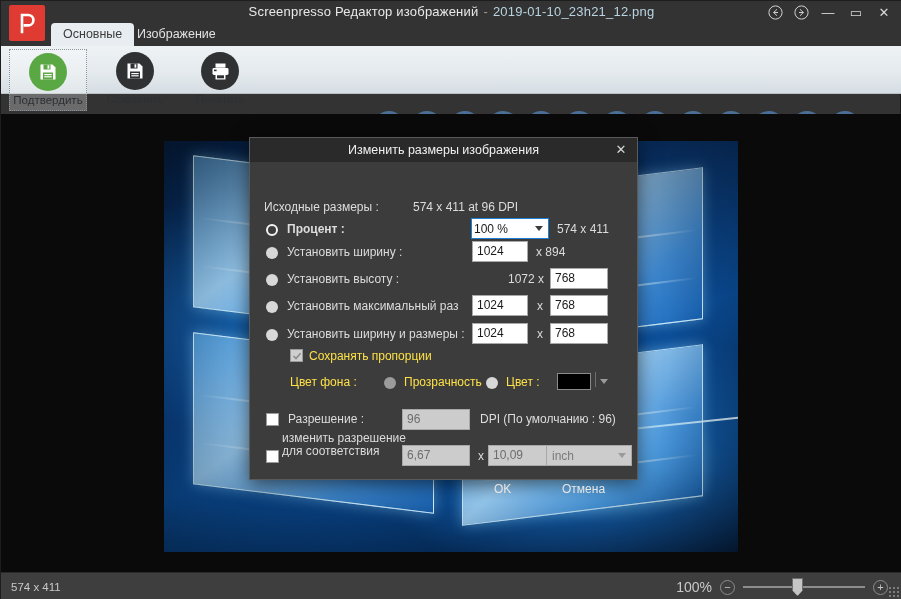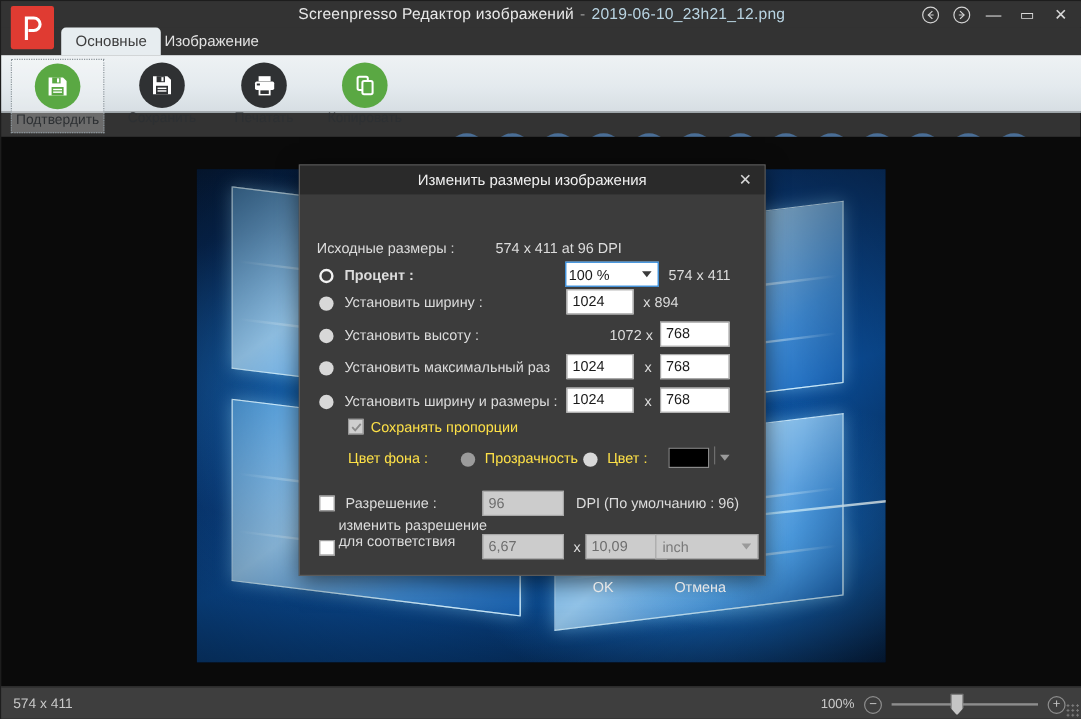--- a/index.html
+++ b/index.html
@@ -145,21 +145,21 @@
     background: #3e3e3e; border-top: 1px solid #2a2a2a;
   }
   #status-dims {
     position: absolute; left: 10px; top: 0; height: 28px; line-height: 28px;
     color: #c9c9c9; font-size: 11.5px;
   }
   #zoomgroup {
     position: absolute; right: 14px; top: 0; height: 28px;
     display: flex; align-items: center; gap: 8px;
   }
-  #zoomlabel { color: #c9c9c9; font-size: 11px; }
+  #zoomlabel { color: #c9c9c9; font-size: 14px; }
   .zbtn {
     width: 15px; height: 15px; border-radius: 50%; border: 1px solid #8d8d8d;
     color: #c7c7c7; font-size: 11px; line-height: 13px; text-align: center;
   }
   #ztrack {
     position: relative; width: 122px; height: 14px; display: flex; align-items: center;
   }
   #ztrack .line { width: 122px; height: 2px; background: #8d8d8d; }
   #zthumb {
     position: absolute; left: 49px; top: -2px; width: 11px; height: 18px;
@@ -252,21 +252,21 @@
     width: 130px; overflow: hidden;
   }
 </style>
 </head>
 <body>
 
 <div id="app">
 
   <div id="titlebar">
     <div id="title-text">
-      <span>Screenpresso Редактор изображений</span><span class="dash">-</span><span class="fname">2019-06-10_23h21_12.png</span>
+      <span>Screenpresso Редактор изображений</span><span class="dash">-</span><span class="fname">2019-01-10_23h21_12.png</span>
     </div>
     <div id="winbtns">
       <div class="navbtn">
         <svg width="15" height="15" viewBox="0 0 15 15">
             <circle cx="7.5" cy="7.5" r="6.6" fill="none" stroke="#d2d2d2" stroke-width="1"></circle>
             <path d="M9 4.3 L5.6 7.5 L9 10.7" fill="none" stroke="#d2d2d2" stroke-width="1"></path>
             <path d="M5.6 7.5 H10" stroke="#d2d2d2" stroke-width="1"></path>
           </svg>
       </div>
       <div class="navbtn">
@@ -330,29 +330,20 @@
           <rect x="5.5" y="2.5" width="10" height="4.2" fill="#ffffff"></rect>
           <rect x="2.5" y="7" width="16" height="7" rx="1.4" fill="#ffffff"></rect>
           <rect x="5.5" y="13" width="10" height="5.5" fill="#ffffff"></rect>
           <rect x="7" y="14.3" width="7" height="3" fill="#2f3133"></rect>
           <rect x="4" y="8.6" width="2.6" height="1.6" fill="#2f3133"></rect>
         </svg>
       </div>
       <div class="lbl">Печатать</div>
     </div>
 
-    <div class="bigbtn" style="left:264px;">
-      <div class="circ green">
-        <svg width="20" height="20" viewBox="0 0 20 20">
-          <rect x="4" y="3" width="8.5" height="11" rx="1.4" fill="none" stroke="#ffffff" stroke-width="1.7"></rect>
-          <rect x="8" y="6.5" width="8.5" height="11" rx="1.4" fill="#5aa843" stroke="#ffffff" stroke-width="1.7"></rect>
-        </svg>
-      </div>
-      <div class="lbl">Копировать</div>
-    </div>
 
     <div id="dropcaret"></div>
 
     <div class="toolcirc" style="left:372px;">
       <svg width="19" height="19" viewBox="0 0 19 19">
           <path d="M4 15 L13 5" stroke="#fff" stroke-width="1.8"></path>
           <path d="M13 5 L8.4 5.4 M13 5 L12.6 9.6" stroke="#fff" stroke-width="1.8"></path>
           <path d="M4.2 14.8 L6.4 12.2" stroke="#fff" stroke-width="2.6"></path>
         </svg>
     </div>

